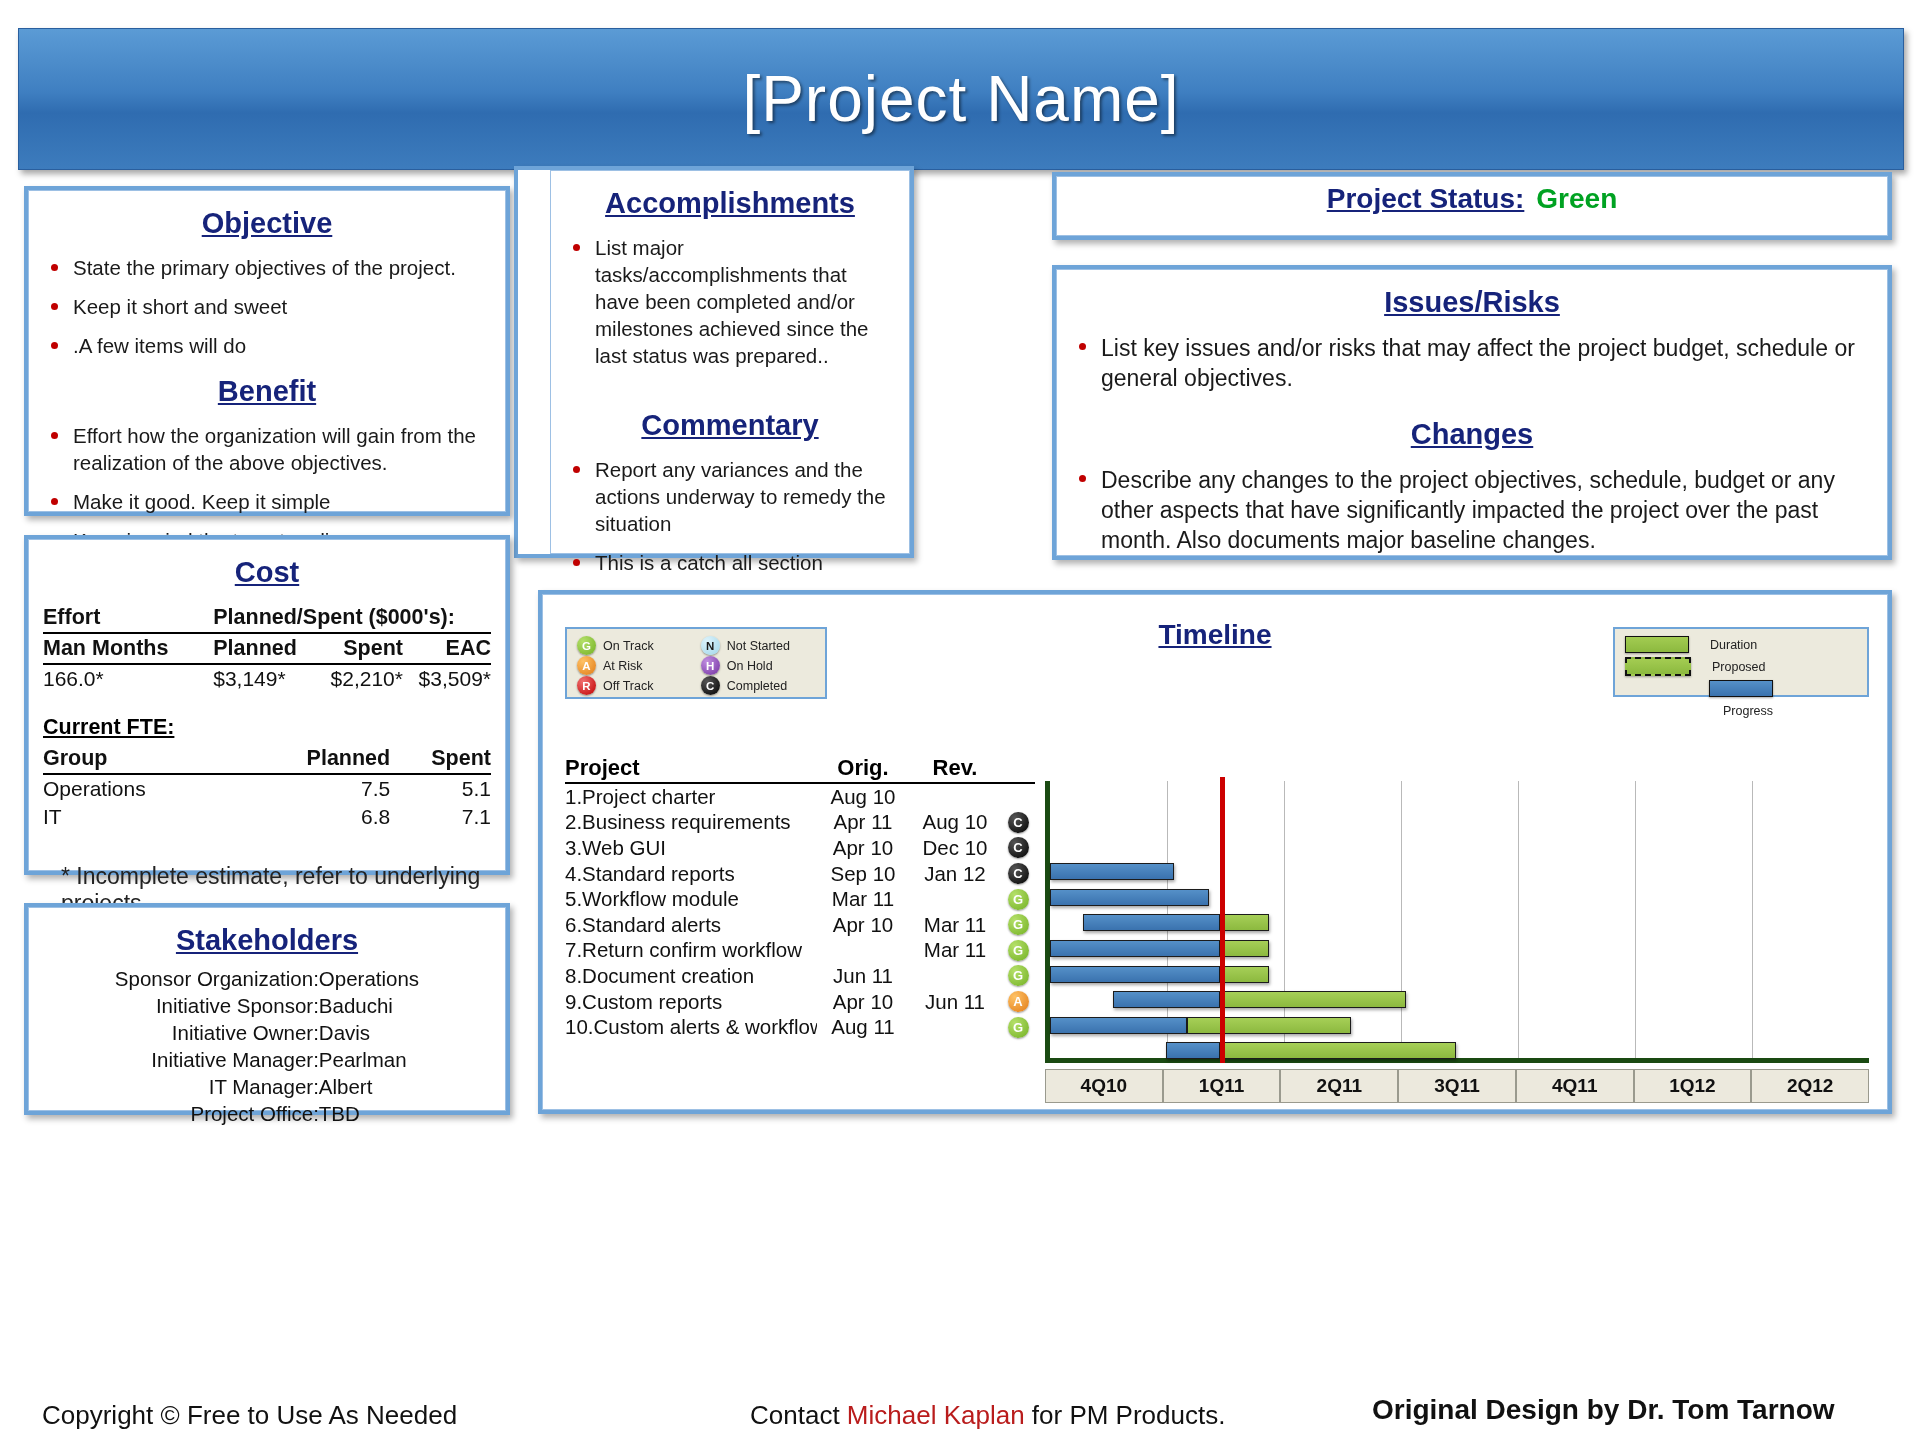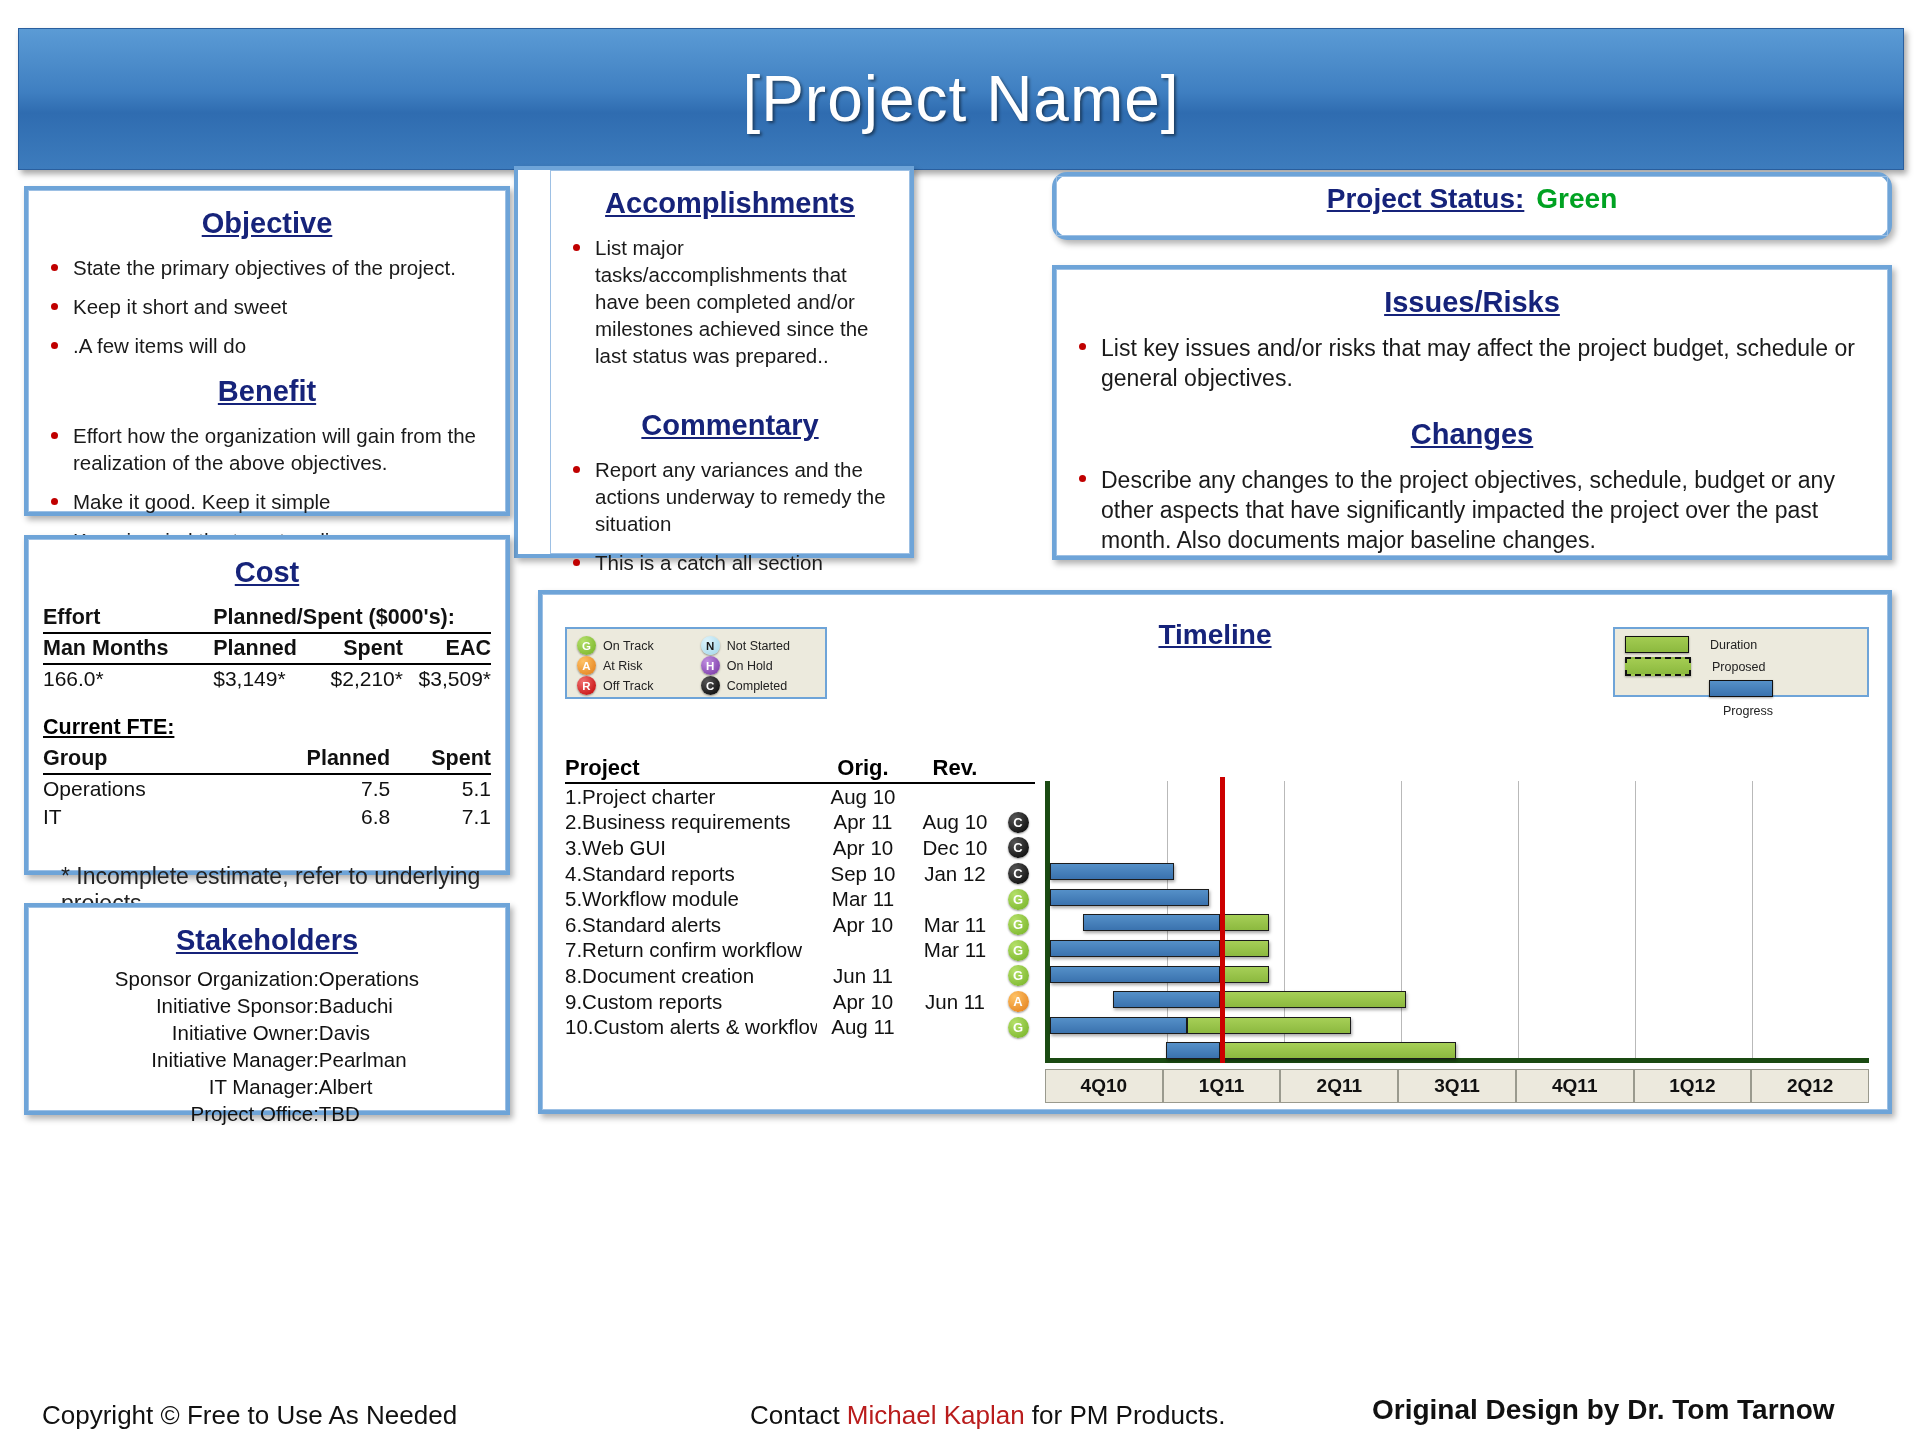--- a/index.html
+++ b/index.html
@@ -87,21 +87,21 @@
     background: #c00000;
   }
 
   
   #objective-panel { left: 24px; top: 186px; width: 486px; height: 330px; }
 
   
   #accomplishments-panel { left: 514px; top: 166px; width: 400px; height: 392px; padding-left: 32px; }
 
   
-  #status-panel { left: 1052px; top: 172px; width: 840px; height: 68px; border-radius: 15px; }
+  #status-panel { left: 1052px; top: 172px; width: 840px; height: 68px; }
   .status-line {
     text-align: center;
     font-size: 28px;
     font-weight: bold;
     line-height: 44px;
   }
   .status-label { color: #16237a; text-decoration: underline; }
   .status-value { color: #00a222; margin-left: 12px; }
 
   

